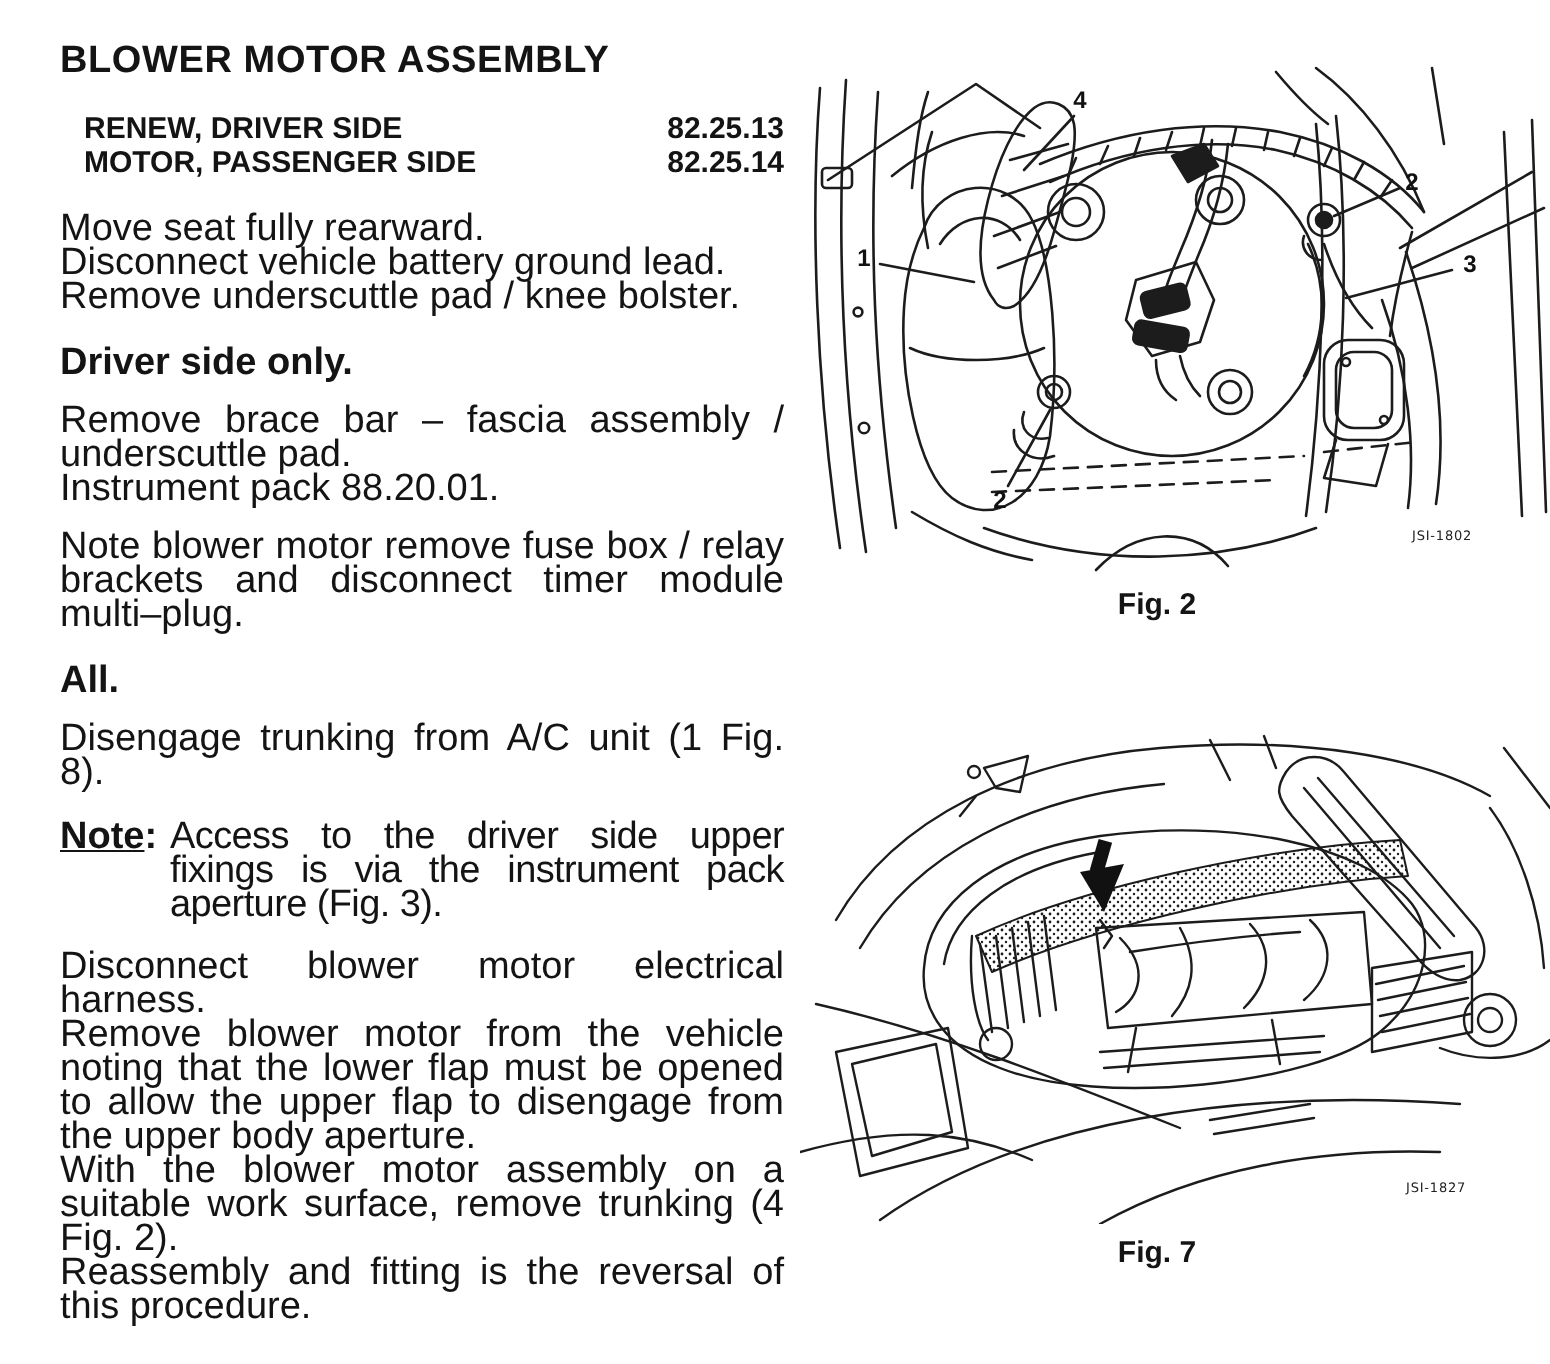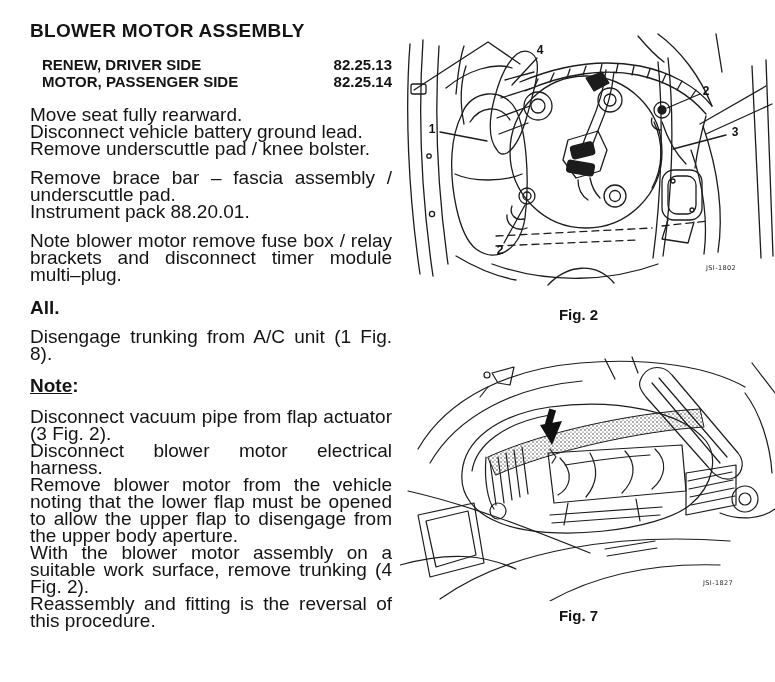--- a/index.html
+++ b/index.html
@@ -12,24 +12,24 @@
   .blocks{font-size:19px;line-height:17px;}
   .para{margin:0 0 12px 0;}
   .line{text-align:justify;}
   .heading{font-weight:bold;margin:16px 0 12px 0;}
   .note{display:grid;grid-template-columns:46px 1fr;column-gap:9px;margin:15px 0 14px 0;}
   .note-text{text-align:justify;letter-spacing:-.3px;}
   .note-label{font-weight:bold;white-space:nowrap;}
   .note-label u{text-decoration:underline;}
   .fig{position:absolute;left:400px;width:375px;margin:0;}
   .fig-2{top:28px;}
-  .fig-3{top:353px;}
+  .fig-3{top:364px;}
   .fig svg{display:block;}
   .fig figcaption{text-align:center;font-weight:bold;font-size:15px;margin-top:6px;padding-right:18px;}
-  .fig-2 figcaption{margin-top:20px;text-align:center;}
+  .fig-2 figcaption{margin-top:8px;text-align:center;}
   svg .callout{font:bold 12px "Liberation Sans",sans-serif;}
   svg .code{font:6.5px "DejaVu Sans",sans-serif;letter-spacing:.4px;fill:#222;}
 </style>
 </head>
 <body>
 
 <div class="page">
 
   <div class="text-col">
     <h1 class="title">BLOWER MOTOR ASSEMBLY</h1>
@@ -42,36 +42,37 @@
           <span>MOTOR, PASSENGER SIDE</span>
           <span>82.25.14</span>
         </div>
       </div>
     <div class="blocks" id="blocks">
         <div class="para">
           <div class="line">Move seat fully rearward.</div>
           <div class="line">Disconnect vehicle battery ground lead.</div>
           <div class="line">Remove underscuttle pad / knee bolster.</div>
         </div>
+        <div class="heading">Driver side only.</div>
         <div class="para">
           <div class="line">Remove brace bar – fascia assembly / underscuttle pad.</div>
           <div class="line">Instrument pack 88.20.01.</div>
         </div>
         <div class="para">
           <div class="line">Note blower motor remove fuse box / relay brackets and disconnect timer module multi–plug.</div>
         </div>
         <div class="heading">All.</div>
         <div class="para">
           <div class="line">Disengage trunking from A/C unit (1 Fig. 8).</div>
         </div>
         <div class="note">
           <span class="note-label"><u>Note</u>:</span>
-        </div>
-        <div class="para">
-          <div class="line">Disconnect vacuum pipe from flap actuator (3 Fig. 2).</div>
+          <div class="note-text">Access to the driver side upper fixings is via the instrument pack aperture (Fig. 3).</div>
+        </div>
+        <div class="para">
           <div class="line">Disconnect blower motor electrical harness.</div>
           <div class="line">Remove blower motor from the vehicle noting that the lower flap must be opened to allow the upper flap to disengage from the upper body aperture.</div>
           <div class="line">With the blower motor assembly on a suitable work surface, remove trunking (4 Fig. 2).</div>
           <div class="line">Reassembly and fitting is the reversal of this procedure.</div>
         </div>
       </div>
   </div>
 
   <figure class="fig fig-2">
     <svg viewBox="0 0 375 258" width="375" height="258">

